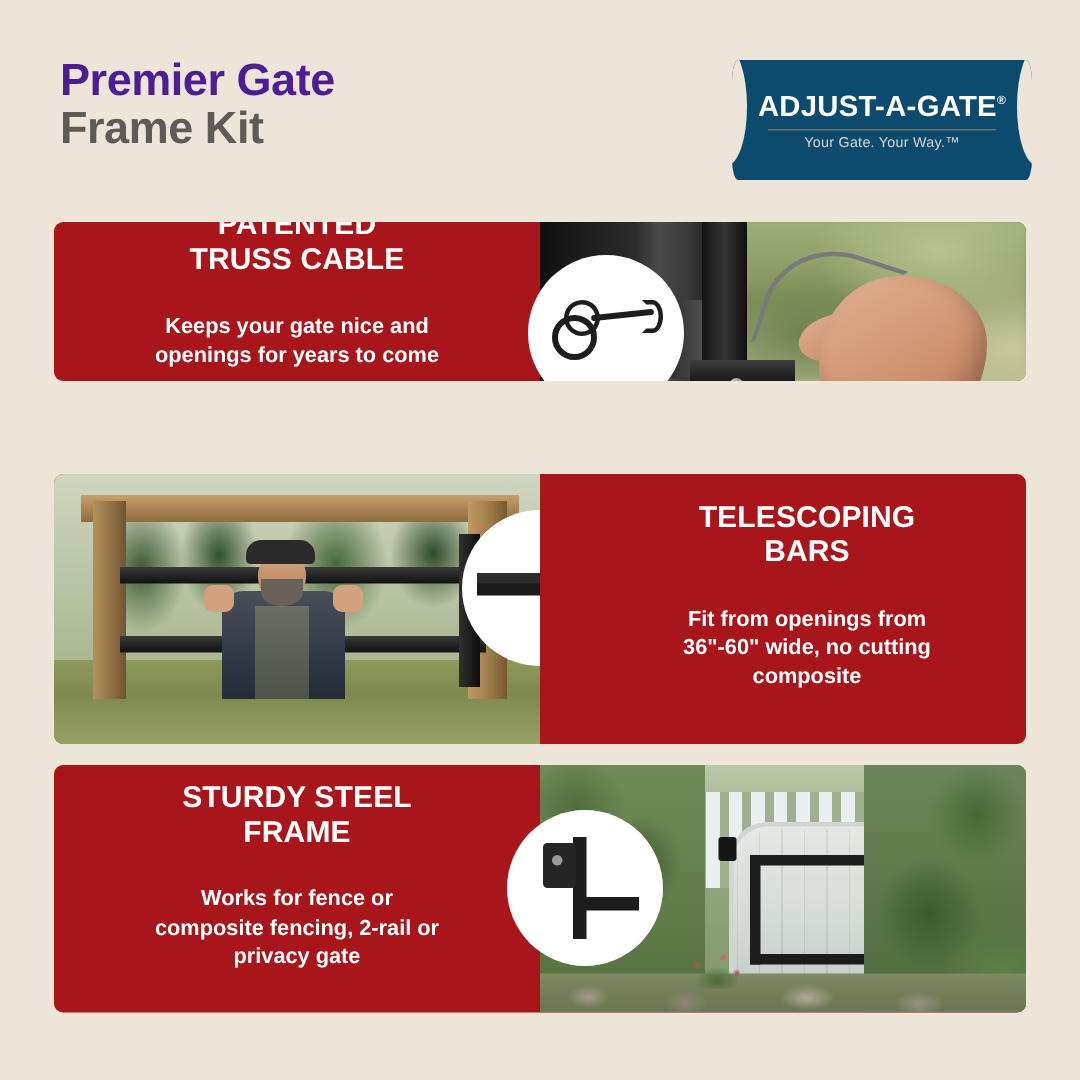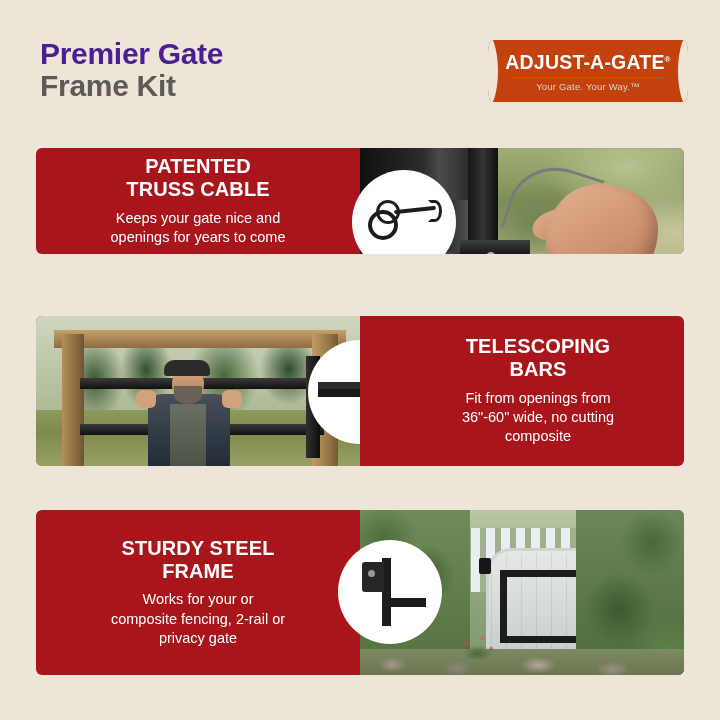--- a/index.html
+++ b/index.html
@@ -44,22 +44,22 @@
     line-height: 1.08;
     margin: 0;
   }
 
   
   .logo {
     position: absolute;
     right: 32px;
     top: 40px;
     width: 200px;
-    height: 62px;
-    background: #c2410c;
+    height: 80px;
+    background: #0c4a6e;
     border-radius: 4px / 14px;
     overflow: hidden;
   }
   .logo-inner {
     position: absolute;
     inset: 0;
     display: flex;
     flex-direction: column;
     align-items: center;
     justify-content: center;
@@ -101,21 +101,21 @@
   
   .panel {
     position: absolute;
     left: 36px;
     width: 648px;
     background: #a8151b;
     border-radius: 6px;
     overflow: hidden;
   }
   .panel-1 { top: 148px; height: 106px; }
-  .panel-2 { top: 316px; height: 150px; }
+  .panel-2 { top: 316px; height: 180px; }
   .panel-3 { top: 510px; height: 165px; }
 
   .panel-text {
     position: absolute;
     top: 0;
     height: 100%;
     display: flex;
     flex-direction: column;
     justify-content: center;
     color: #ffffff;
@@ -125,22 +125,22 @@
     font-size: 20px;
     font-weight: bold;
     line-height: 1.14;
     letter-spacing: 0.1px;
     margin: 0 0 8px 0;
     text-transform: uppercase;
   }
   .panel-sub {
     font-size: 14.5px;
     line-height: 1.33;
-    margin: 0;
-    font-weight: normal;
+    margin: 16px;
+    font-weight: bold;
   }
 
   
   .photo {
     position: absolute;
     top: 0;
     height: 100%;
     overflow: hidden;
   }
 
@@ -584,18 +584,18 @@
       <div class="p3-c-bolt"></div>
     </div>
   </div>
 
   <div class="panel-text" style="left:0; width:324px;">
     <div class="panel-heading">
       <div>STURDY STEEL</div>
       <div>FRAME</div>
     </div>
     <div class="panel-sub">
-      <div>Works for your or</div>
+      <div>Works for fence or</div>
       <div>composite fencing, 2-rail or</div>
       <div>privacy gate</div>
     </div>
   </div>
 </div>
 
 </body></html>

